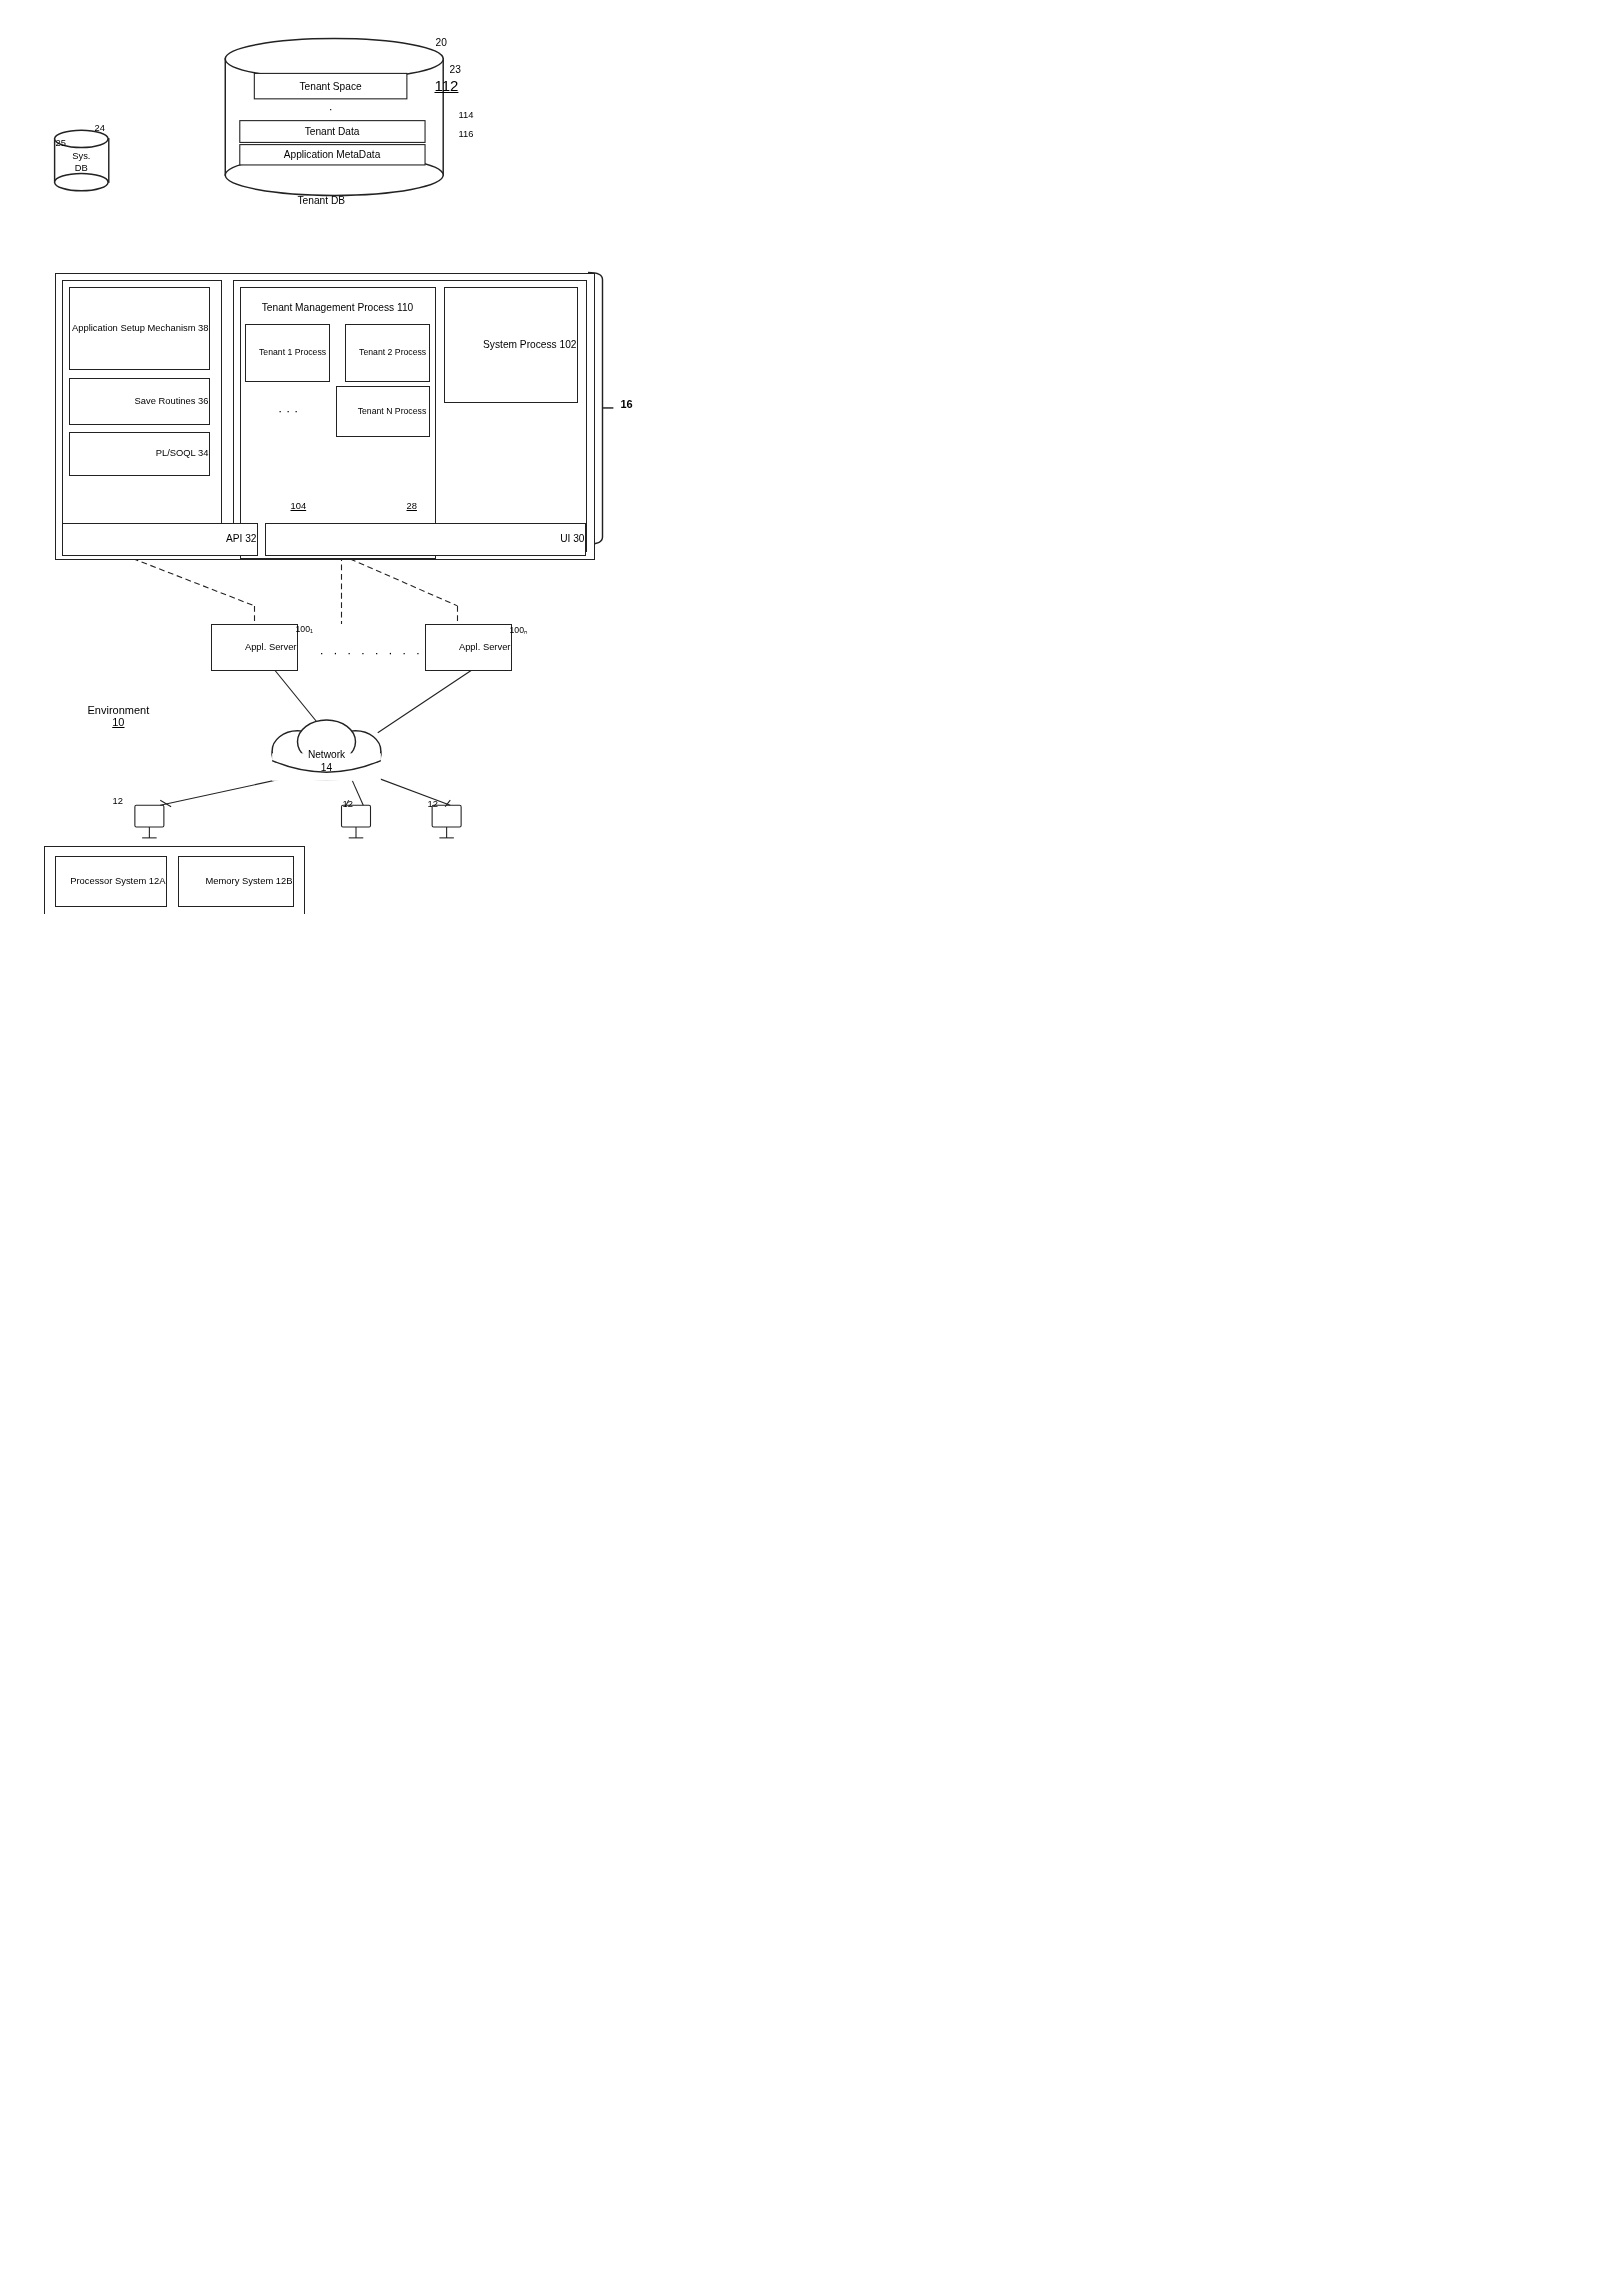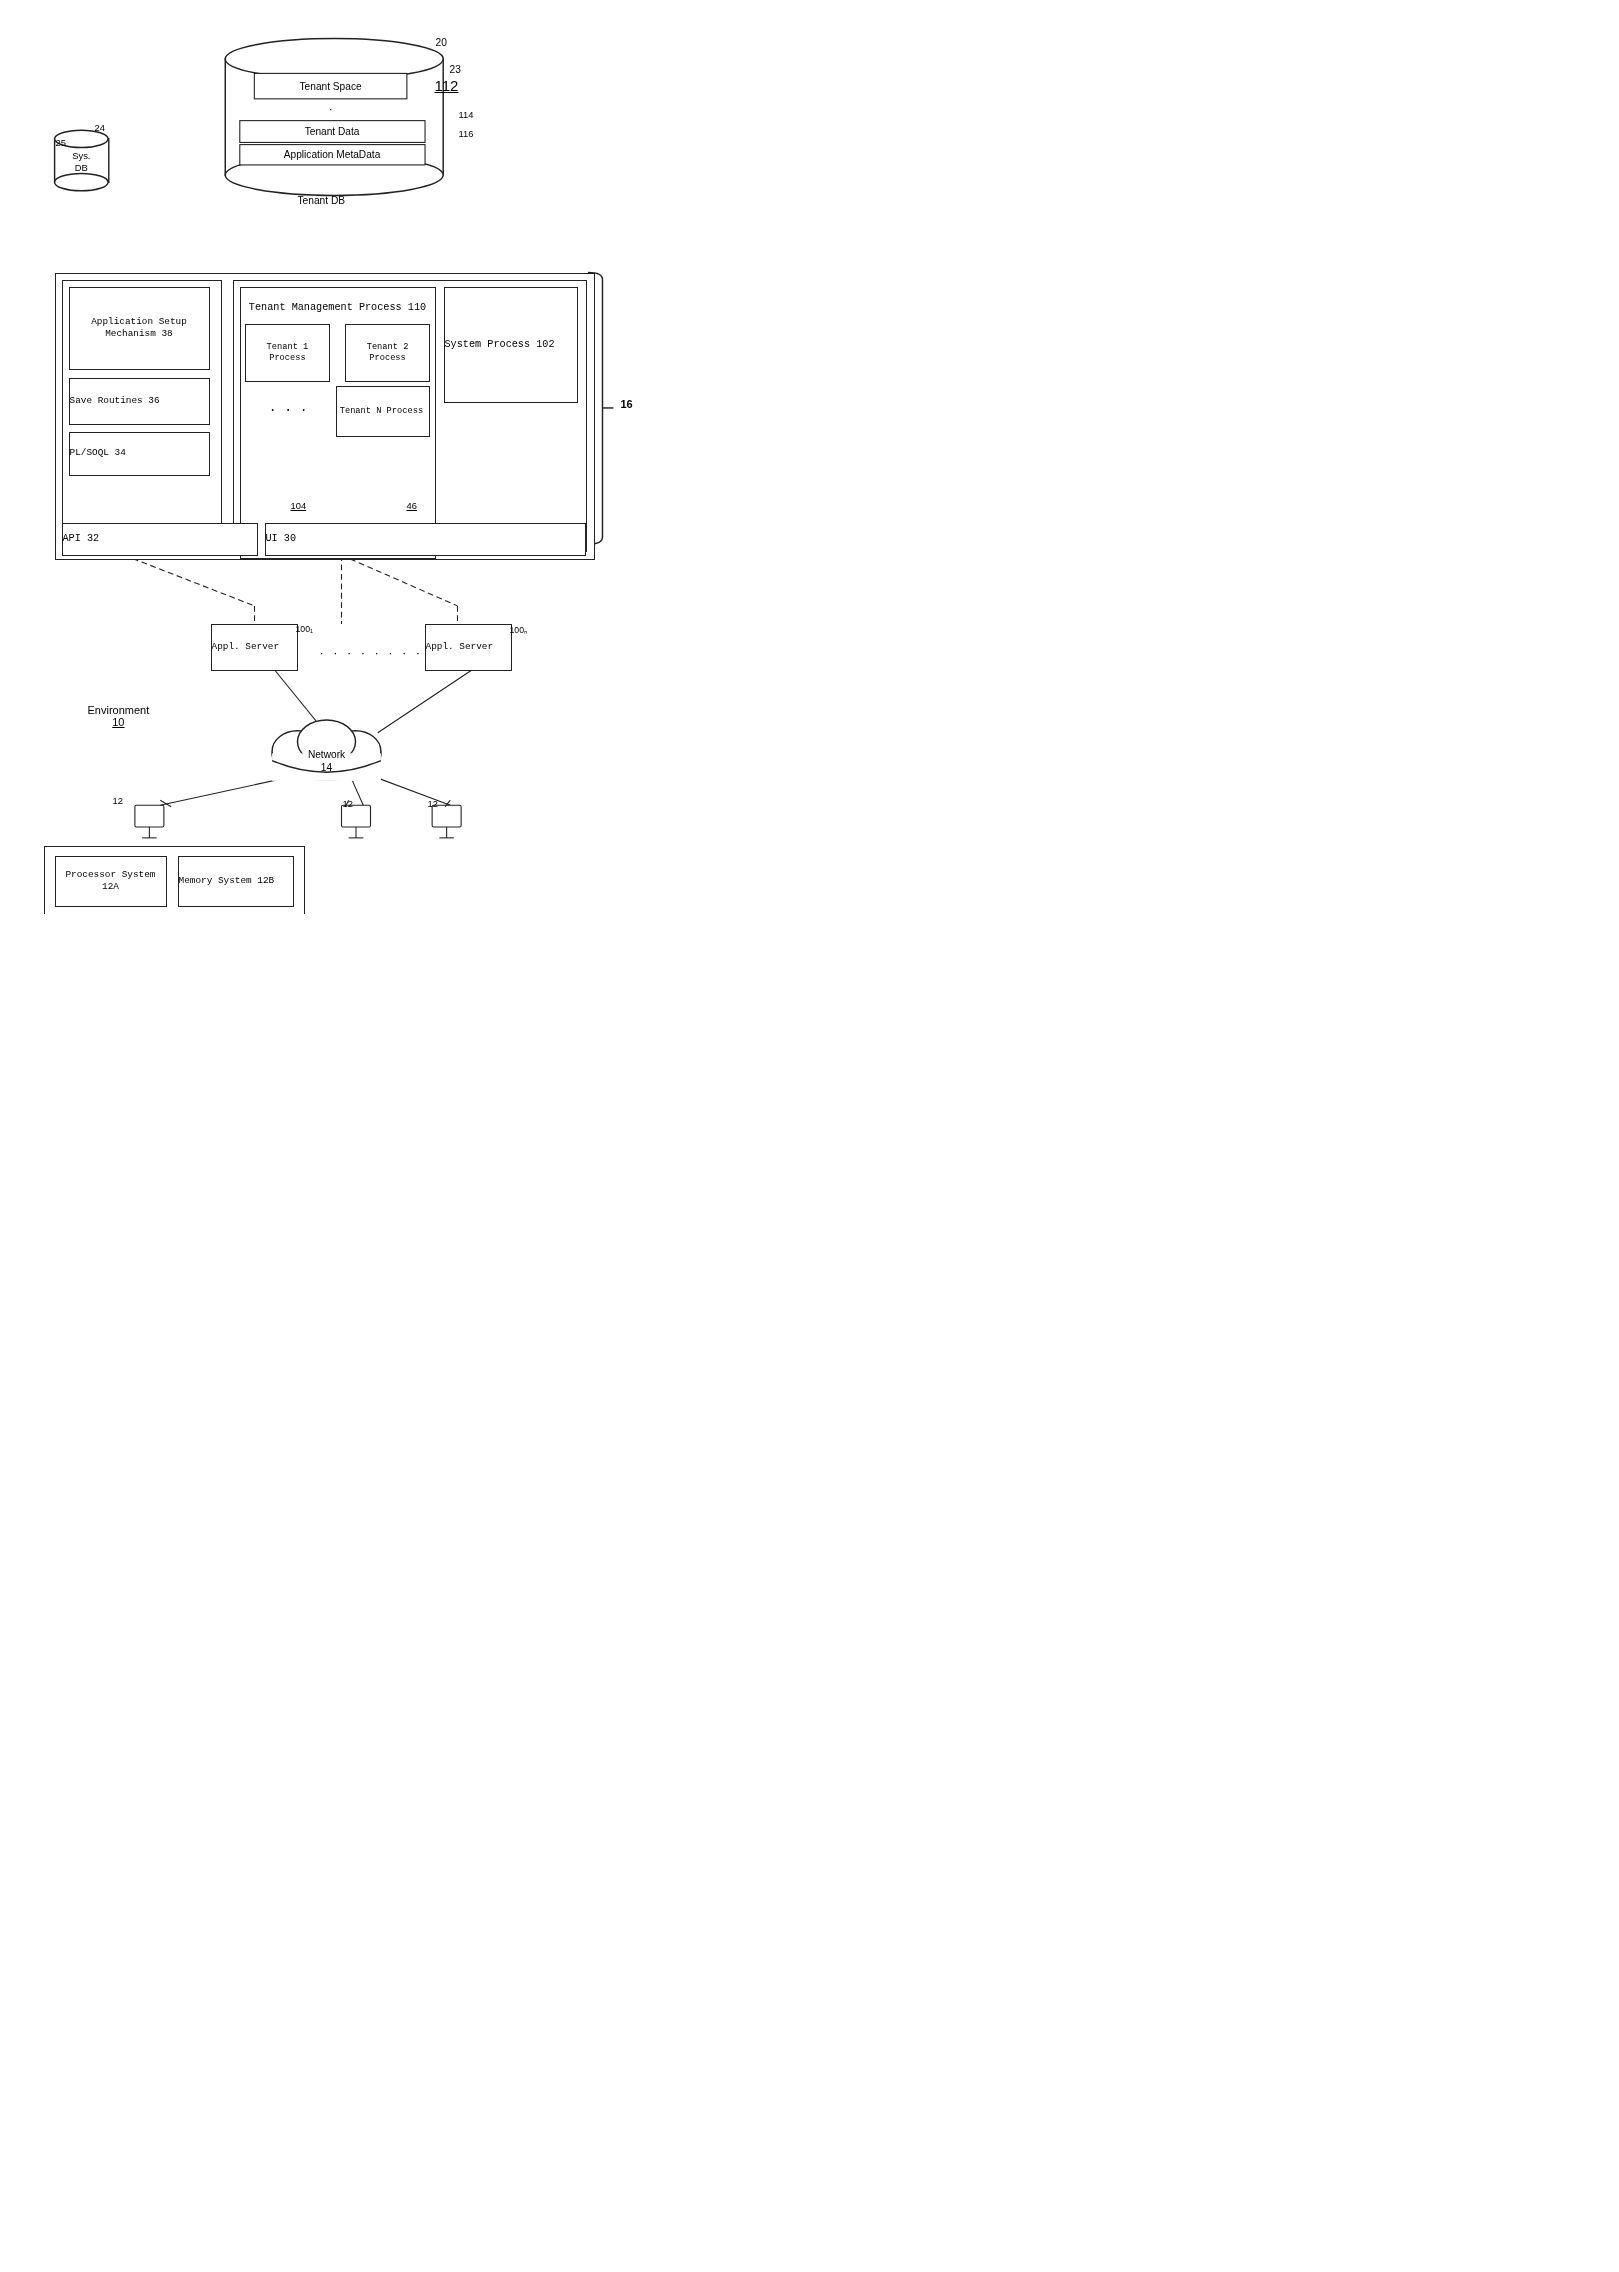--- a/index.html
+++ b/index.html
@@ -16,25 +16,24 @@
       width: 624px;
       min-height: 870px;
     }
     
     .box {
       position: absolute;
       border: 1.5px solid #222;
       background: #fff;
       display: flex;
       align-items: center;
-      justify-content: flex-start;
+      justify-content: flex-end;
       text-align: center;
       font-size: 10.2px;
       line-height: 1.3;
-      font-family: Liberation Mono, monospace;
     }
     
     .svg-overlay {
       position: absolute;
       top: 0; left: 0;
       width: 100%;
       height: 100%;
       pointer-events: none;
     }
     .fig-label {
@@ -178,21 +177,21 @@
         <div class="box" style="position:relative; flex:1; min-height:51px; border:1.5px solid #222; font-size:8.7px; padding:2.9px;">
           <span>Tenant N
 Process</span>
         </div>
       </div>
     </div>
   </div>
 
   <div style="position:absolute; top:485px; left:276px; font-size:9.4px; text-decoration:underline;">104</div>
 
-  <div style="position:absolute; top:485px; left:392px; font-size:9.4px; text-decoration:underline;">46</div>
+  <div style="position:absolute; top:485px; left:392px; font-size:9.4px; text-decoration:underline;">28</div>
 
   <div class="box" style="left:429px; top:272px; width:134px; height:116px; border:1.5px solid #222; font-size:10.2px;">
     <span>System
 Process
 102</span>
   </div>
 
   <div class="box" style="left:47px; top:508px; width:196px; height:33px; border:1.5px solid #222; font-size:10.2px;">
     <span>API 32</span>
   </div>

